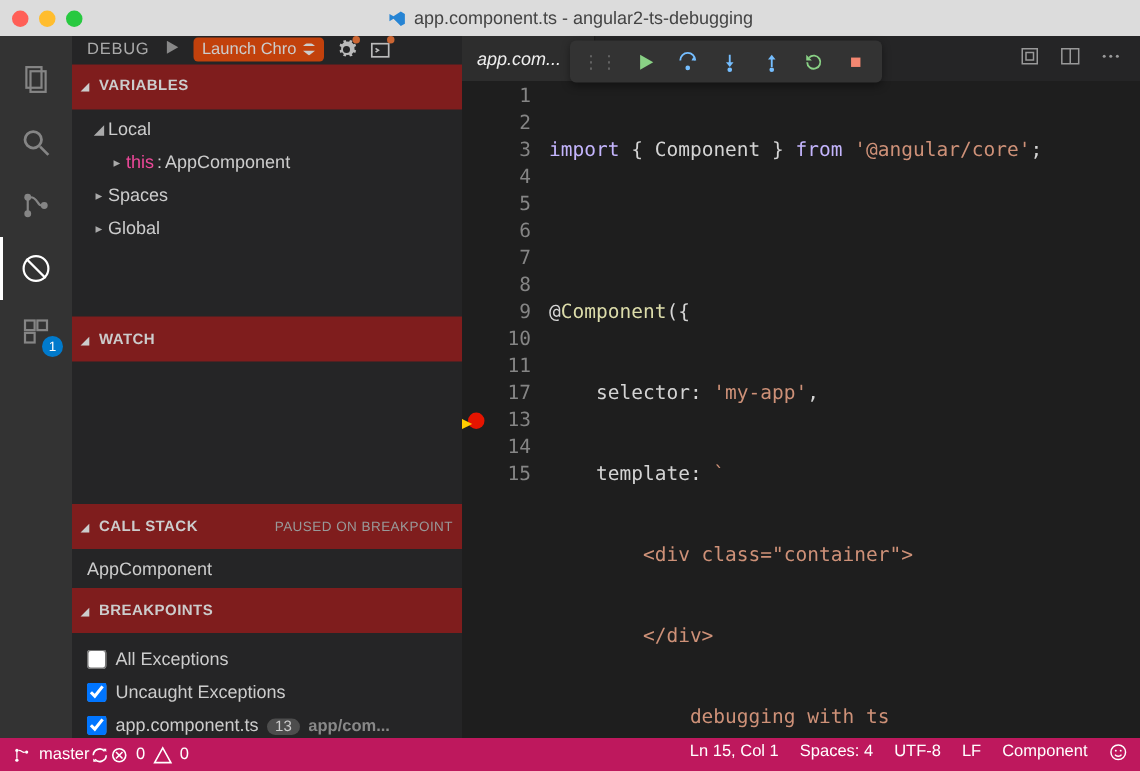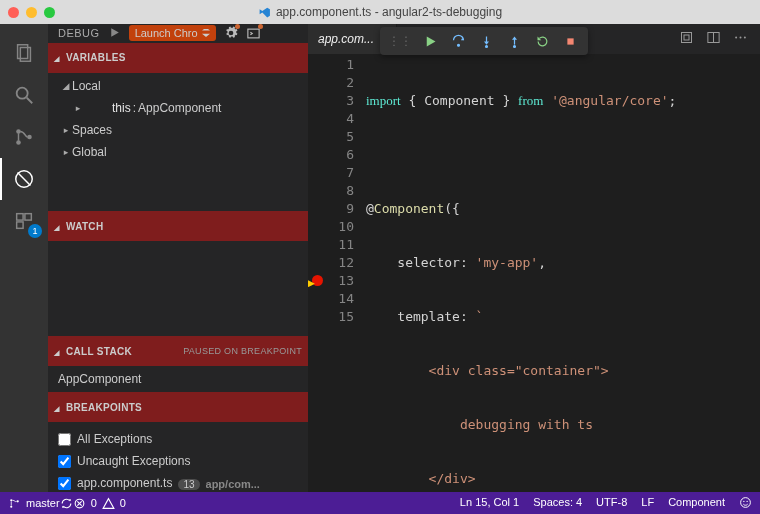--- a/index.html
+++ b/index.html
@@ -107,21 +107,21 @@
 
 .section-body {
   padding: 2px 0;
 }
 .tree-row {
   display: flex; align-items: center;
   height: 22px; padding-left: 12px;
   font-size: 12px; color: #ccc;
 }
 .tree-row .tw { width: 12px; display: inline-flex; justify-content: center; color: #aaa; font-size: 9px;}
-.tree-row .var-name { color: #e5e5e5; margin-left: 28px; }
+.tree-row .var-name { color: #ec4899; }
 .tree-row .var-sep { color: #ccc; padding: 0 2px;}
 .tree-row .var-val { color: #9cdcfe; }
 
 .watch-body { flex: 0 0 95px; }
 .variables-body { }
 .callstack-body {}
 .break-body {}
 
 .bp-row {
   display: flex; align-items: flex-end;
@@ -203,28 +203,28 @@
   background: #e51400;
 }
 .gutter .current-arrow {
   position: absolute; left: -1px; top: 2px;
   color: #ffcc00;
 }
 .code {
   flex: 1; white-space: pre; color: #d4d4d4;
 }
 .code .row { height: 18px; display: flex; align-items: center; }
-.tok-kw { color: #5eead4; font-family: Liberation Serif, serif; }
+.tok-kw { color: #c4b5fd; }
 .tok-str { color: #ce9178; }
 .tok-fn { color: #dcdcaa; }
 .tok-pln { color: #d4d4d4; }
 
 
 .statusbar {
-  height: 22px; background: #4c1d95;
+  height: 22px; background: #be185d;
   color: #fff; display: flex; align-items: center;
   padding: 0 8px; font-size: 11px; gap: 0;
   flex-shrink: 0;
 }
 .statusbar .sgroup { display: flex; align-items: center; gap: 5px;}
 .statusbar .sright { margin-left: auto; display: flex; gap: 14px; }
 .statusbar svg { width: 13px; height: 13px; }
 </style>
 </head>
 <body>
@@ -406,34 +406,34 @@
           <div class="ln">2</div>
           <div class="ln">3</div>
           <div class="ln">4</div>
         <div class="ln">5</div>
           <div class="ln">6</div>
           <div class="ln">7</div>
           <div class="ln">8</div>
         <div class="ln">9</div>
           <div class="ln">10</div>
           <div class="ln">11</div>
-          <div class="ln">12</div>
+          <div class="ln">17</div>
         <div class="ln"><span class="bp-glyph"></span><span class="current-arrow">▶</span>13</div>
         <div class="ln">14</div>
           <div class="ln">15</div>
       </div>
       <div class="code">
         <div class="row"><span class="tok-kw">import</span><span class="tok-pln"> { </span><span class="tok-pln">Component</span><span class="tok-pln"> } </span><span class="tok-kw">from</span><span> </span><span class="tok-str">'@angular/core'</span><span class="tok-pln">;</span></div>
         <div class="row"></div>
         <div class="row"><span class="tok-pln">@</span><span class="tok-fn">Component</span><span class="tok-pln">({</span></div>
         <div class="row"><span class="tok-pln">    selector</span><span>: </span><span class="tok-str">'my-app'</span><span class="tok-pln">,</span></div>
         <div class="row"><span class="tok-pln">    template</span><span>: </span><span class="tok-str">`</span></div>
         <div class="row"><span class="tok-str">        &lt;div class="container"&gt;</span></div>
+        <div class="row"><span class="tok-str">        &lt;/div&gt;</span></div>
         <div class="row"><span class="tok-str">            debugging with ts</span></div>
-        <div class="row"><span class="tok-str">        &lt;/div&gt;</span></div>
         
         
         
         
         
         
         
       </div>
     </div>
   </div>

